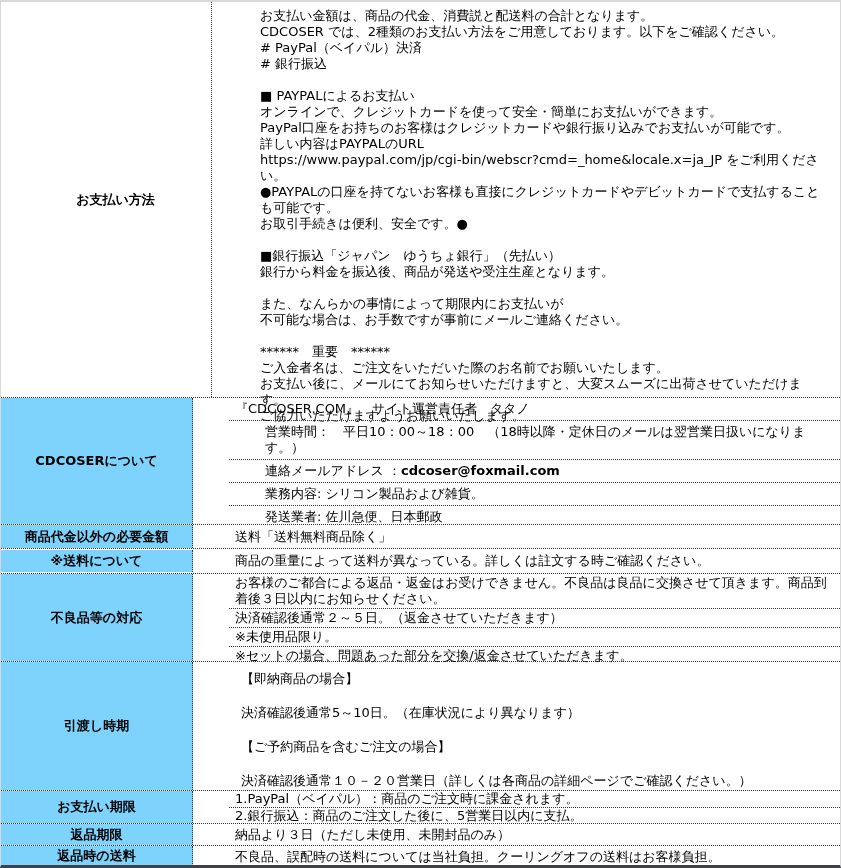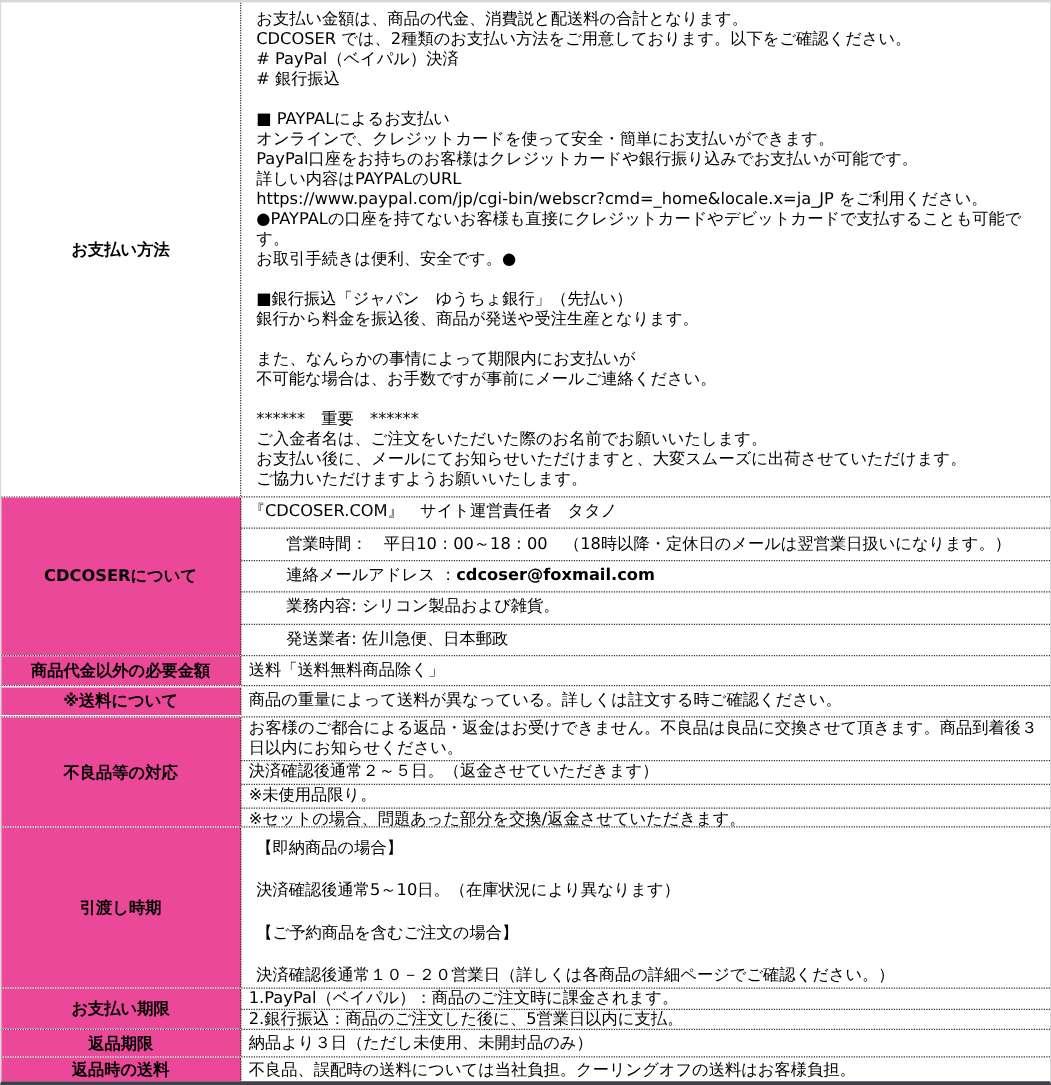--- a/index.html
+++ b/index.html
@@ -7,26 +7,26 @@
   .shop-table{
     width:841px;height:868px;box-sizing:border-box;
     border-top:2px solid #d8d8d8;border-left:1px solid #d8d8d8;border-right:1px solid #d8d8d8;
     border-bottom:3px solid #40404a;
     display:flex;flex-direction:column;overflow:hidden;
   }
   .row{display:flex;border-bottom:1px dotted #333;align-items:stretch;}
   .row:last-child{border-bottom:none;}
   .label-cell{
     flex:0 0 192px;width:192px;box-sizing:border-box;
-    border-right:1px dotted #333;background:#ec4899;
+    border-right:1px dotted #333;background:#7dd3fc;
     display:flex;align-items:center;justify-content:center;
     font-weight:bold;font-size:13px;text-align:center;padding:2px 4px;
   }
-  .row-payment-method .label-cell{background:#ffffff;}
-  .content-cell{flex:1 1 auto;display:flex;flex-direction:column;min-width:0;}
+  .row-payment-method .label-cell{background:#ffffff;margin-left:19px;}
+  .content-cell{flex:1 1 auto;display:flex;flex-direction:column;min-width:0;margin-left:36px;}
   .sub-cell{
     flex:1 1 auto;display:flex;flex-direction:column;justify-content:center;
     box-sizing:border-box;padding:3px 6px;font-size:13px;line-height:16px;
   }
   .sub-cell + .sub-cell{border-top:1px dotted #333;padding-left:36px;}
   .para{box-sizing:border-box;padding:3px 6px;font-size:13px;line-height:16px;}
   .line{min-height:16px;white-space:pre-wrap;word-break:break-all;}
   .bold{font-weight:bold;}
   
   .row-payment-method{min-height:395px;}

